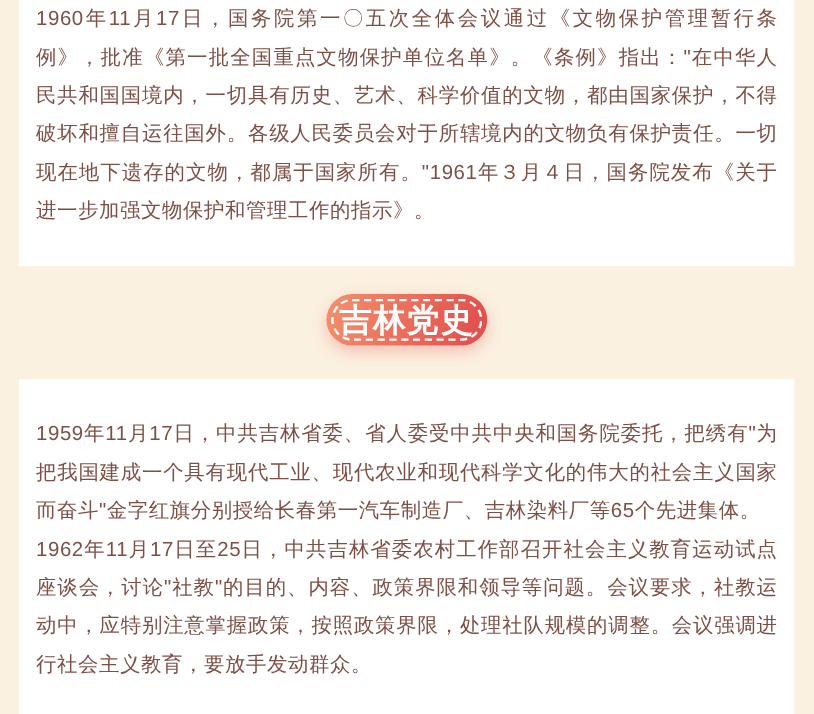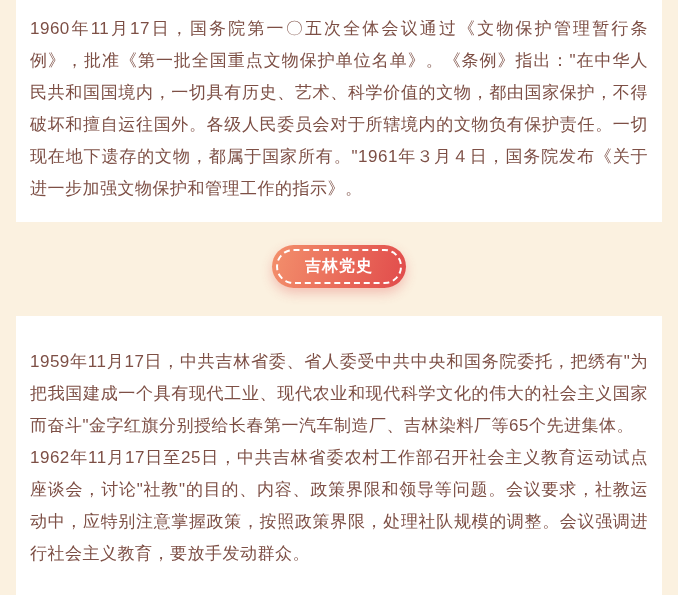--- a/index.html
+++ b/index.html
@@ -22,21 +22,21 @@
     margin: 0 16px;
     width: 646px;
   }
   .card {
     background: #ffffff;
     box-sizing: border-box;
     padding: 0 14px;
   }
   .card-top {
     height: 222px;
-    padding-top: 13px;
+    padding-top: 0;
   }
   .card-bottom {
     height: 279px;
     padding-top: 30px;
   }
   .para {
     margin: 0;
     font-size: 17px;
     line-height: 32px;
     color: #7d4f45;
@@ -68,21 +68,21 @@
   .badge-dash {
     position: absolute;
     inset: 4px;
     border: 2px dashed #ffffff;
     border-radius: 18px;
     pointer-events: none;
   }
   .badge-label {
     position: relative;
     color: #ffffff;
-    font-size: 16px;
+    font-size: 27px;
     font-weight: bold;
     letter-spacing: 1px;
   }
 </style>
 </head>
 <body>
 
 <div class="page">
   <div class="content-col">
 

